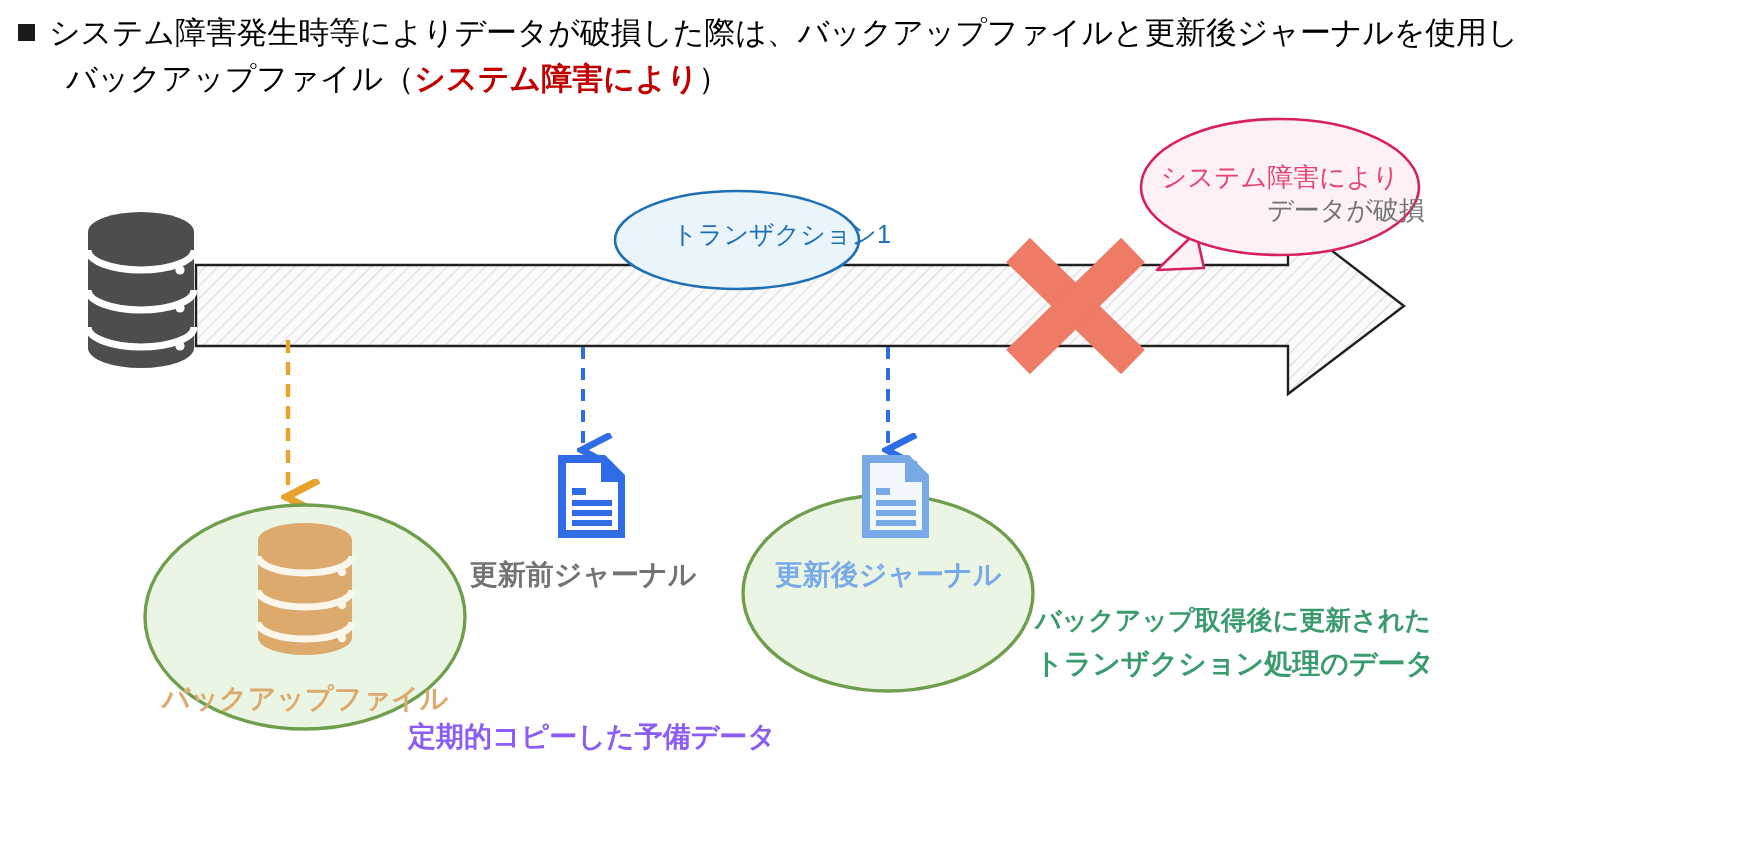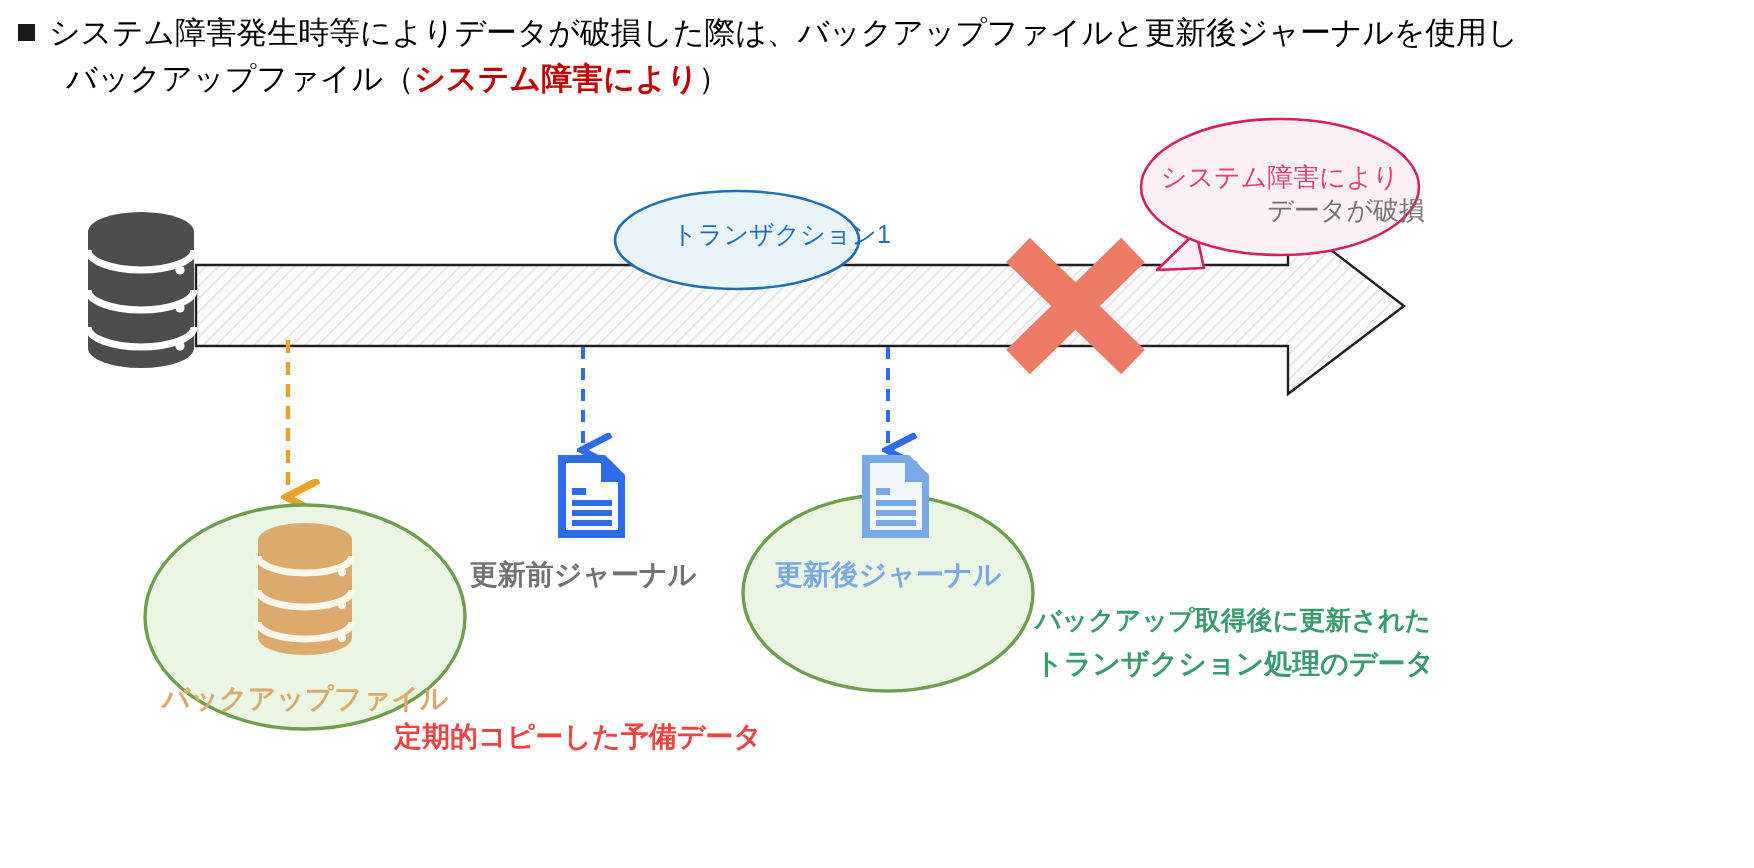--- a/index.html
+++ b/index.html
@@ -66,22 +66,22 @@
   }
   .lbl-green-r1{
     left:1035px;top:603px;text-align:center;
     color:#3a9b6e;font-size:26px;
   }
   .lbl-green-r2{
     left:1035px;top:645px;text-align:right;
     color:#3a9b6e;font-size:28px;
   }
   .lbl-green-b{
-    left:394px;top:718px;text-align:left;
-    color:#ef4444;font-size:28px;
+    left:408px;top:718px;text-align:left;
+    color:#8b5cf6;font-size:28px;
   }
 </style>
 </head>
 <body>
 
 <div id="stage">
 
   <div class="headline">
     <span class="bullet"></span><span>システム障害発生時等によりデータが破損した際は、バックアップファイルと更新後ジャーナルを使用し</span>
   </div>

